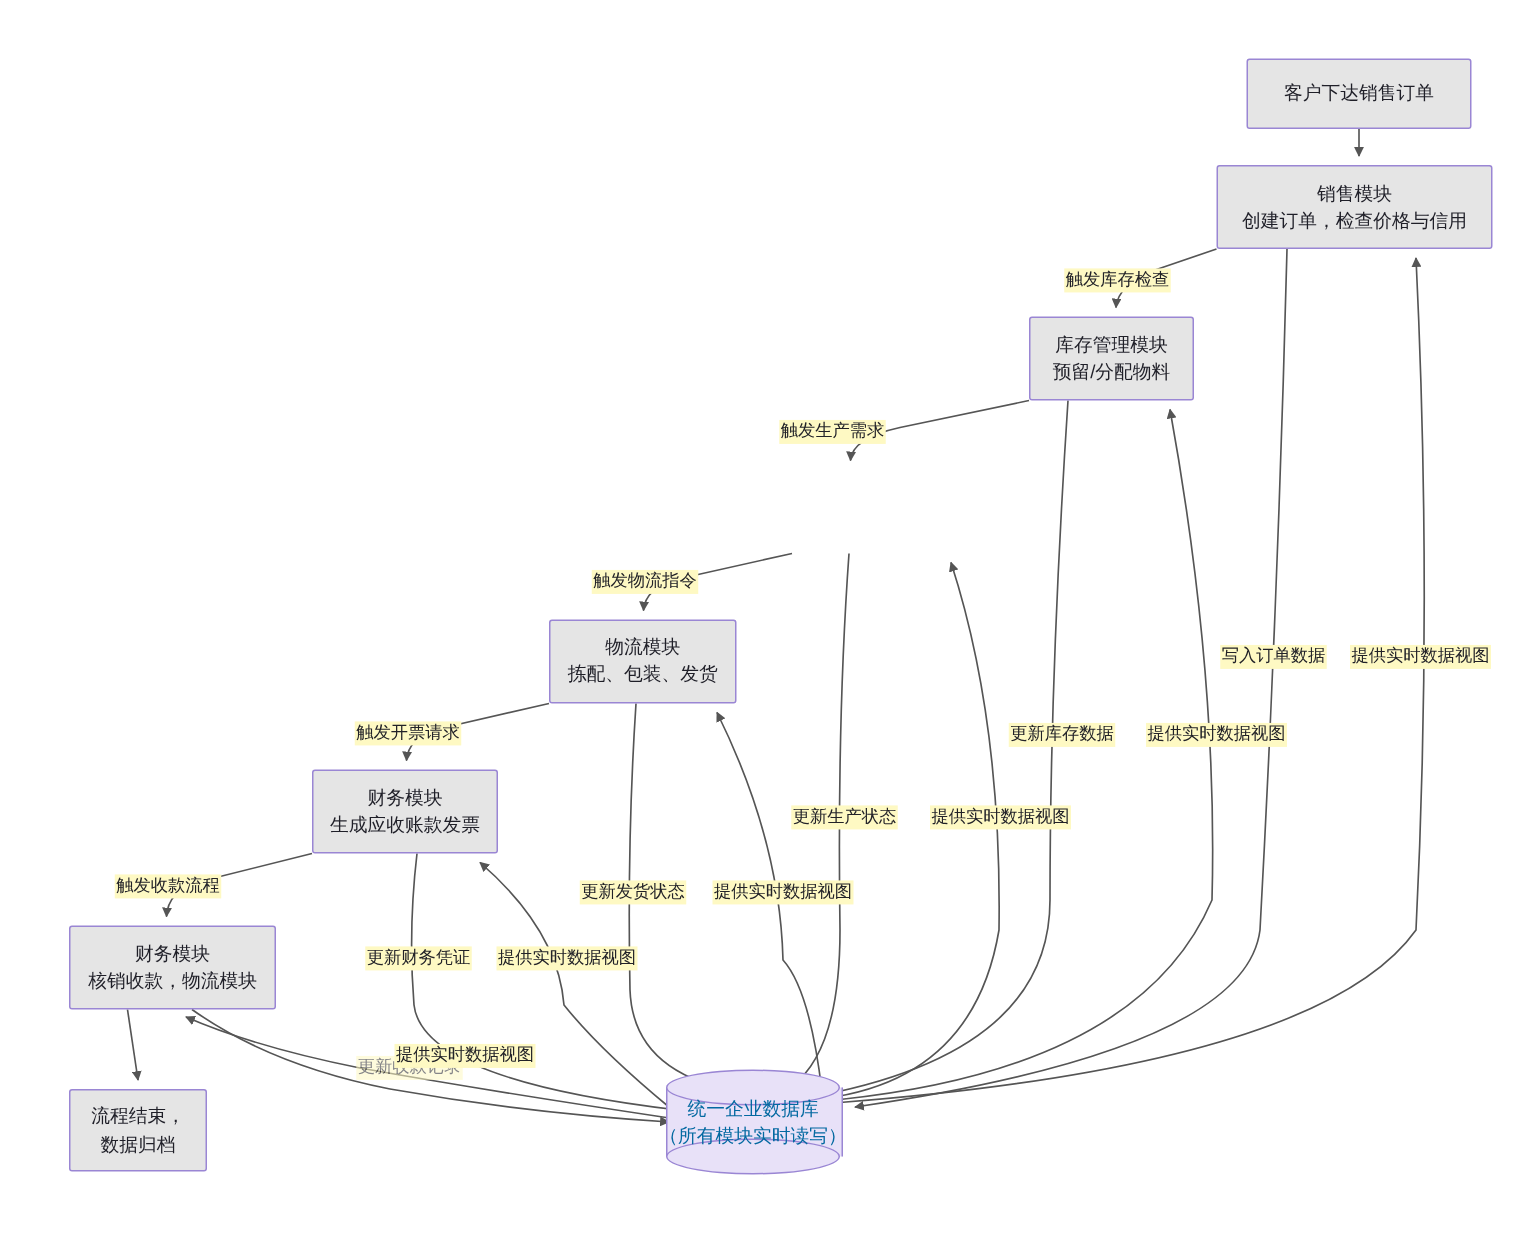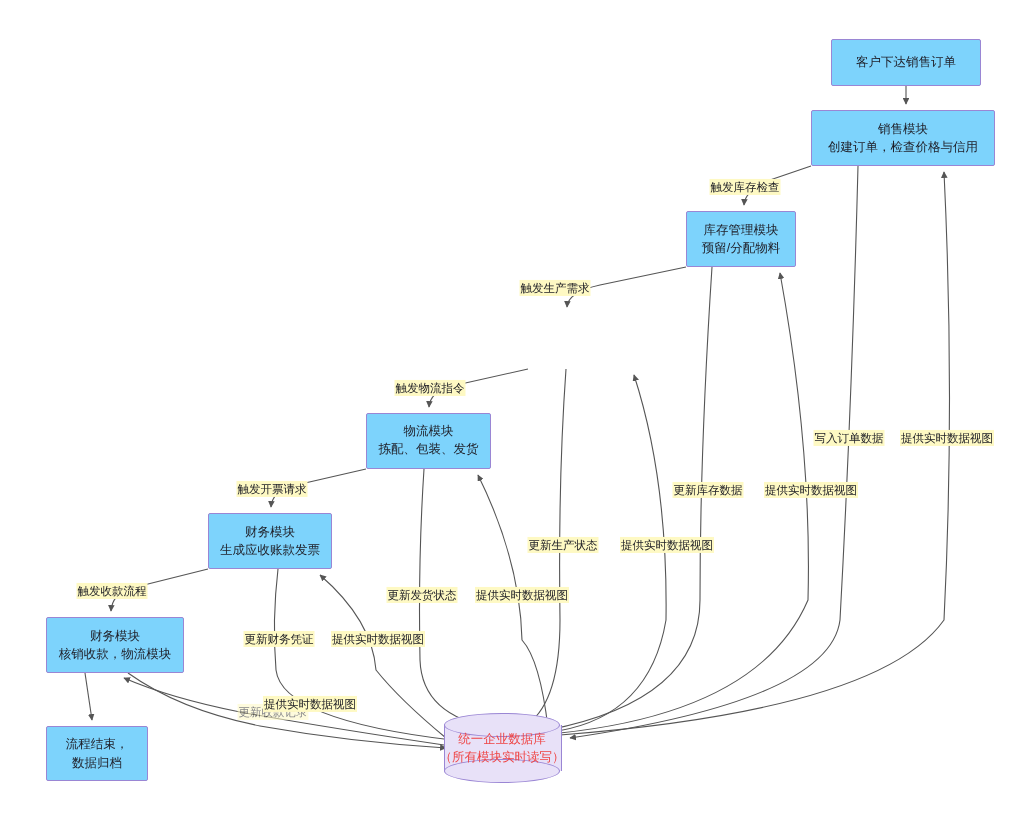--- a/index.html
+++ b/index.html
@@ -19,38 +19,38 @@
     position: absolute;
     left: 0;
     top: 0;
     width: 1024px;
     height: 831px;
     pointer-events: none;
   }
   .node {
     position: absolute;
     box-sizing: border-box;
-    background: #7dd3fc;
+    background: #e5e5e5;
     border: 1px solid #9a86d4;
     border-radius: 2px;
     color: #1f1f28;
     font-size: 12.5px;
     line-height: 1.45;
     text-align: center;
     display: flex;
     flex-direction: column;
     align-items: center;
     justify-content: center;
     white-space: nowrap;
   }
   .node .line2 { display: block; }
   .db {
     position: absolute;
     box-sizing: border-box;
-    color: #ef4444;
+    color: #0369a1;
     font-size: 12.5px;
     line-height: 1.45;
     text-align: center;
   }
   .db .body {
     position: absolute;
     left: 0; top: 12px;
     width: 100%;
     height: calc(100% - 24px);
     background: #e8e1f8;
@@ -165,21 +165,21 @@
   <div class="node" style="left:208px; top:513px; width:124px; height:56px;">
     <span class="line1">财务模块</span>
     <span class="line2">生成应收账款发票</span>
   </div>
 
   <div class="node" style="left:46px; top:617px; width:138px; height:56px;">
     <span class="line1">财务模块</span>
     <span class="line2">核销收款，物流模块</span>
   </div>
 
-  <div class="node" style="left:46px; top:726px; width:102px; height:55px;">
+  <div class="node" style="left:46px; top:726px; width:92px; height:55px;">
     <span class="line1">流程结束，</span>
     <span class="line2">数据归档</span>
   </div>
 
   <div class="db" style="left:444px; top:713px; width:116px; height:70px;">
     <div class="body"></div>
     <div class="bot-cap"></div>
     <div class="top-cap"></div>
     <div class="db-text">
       <span>统一企业数据库</span>

